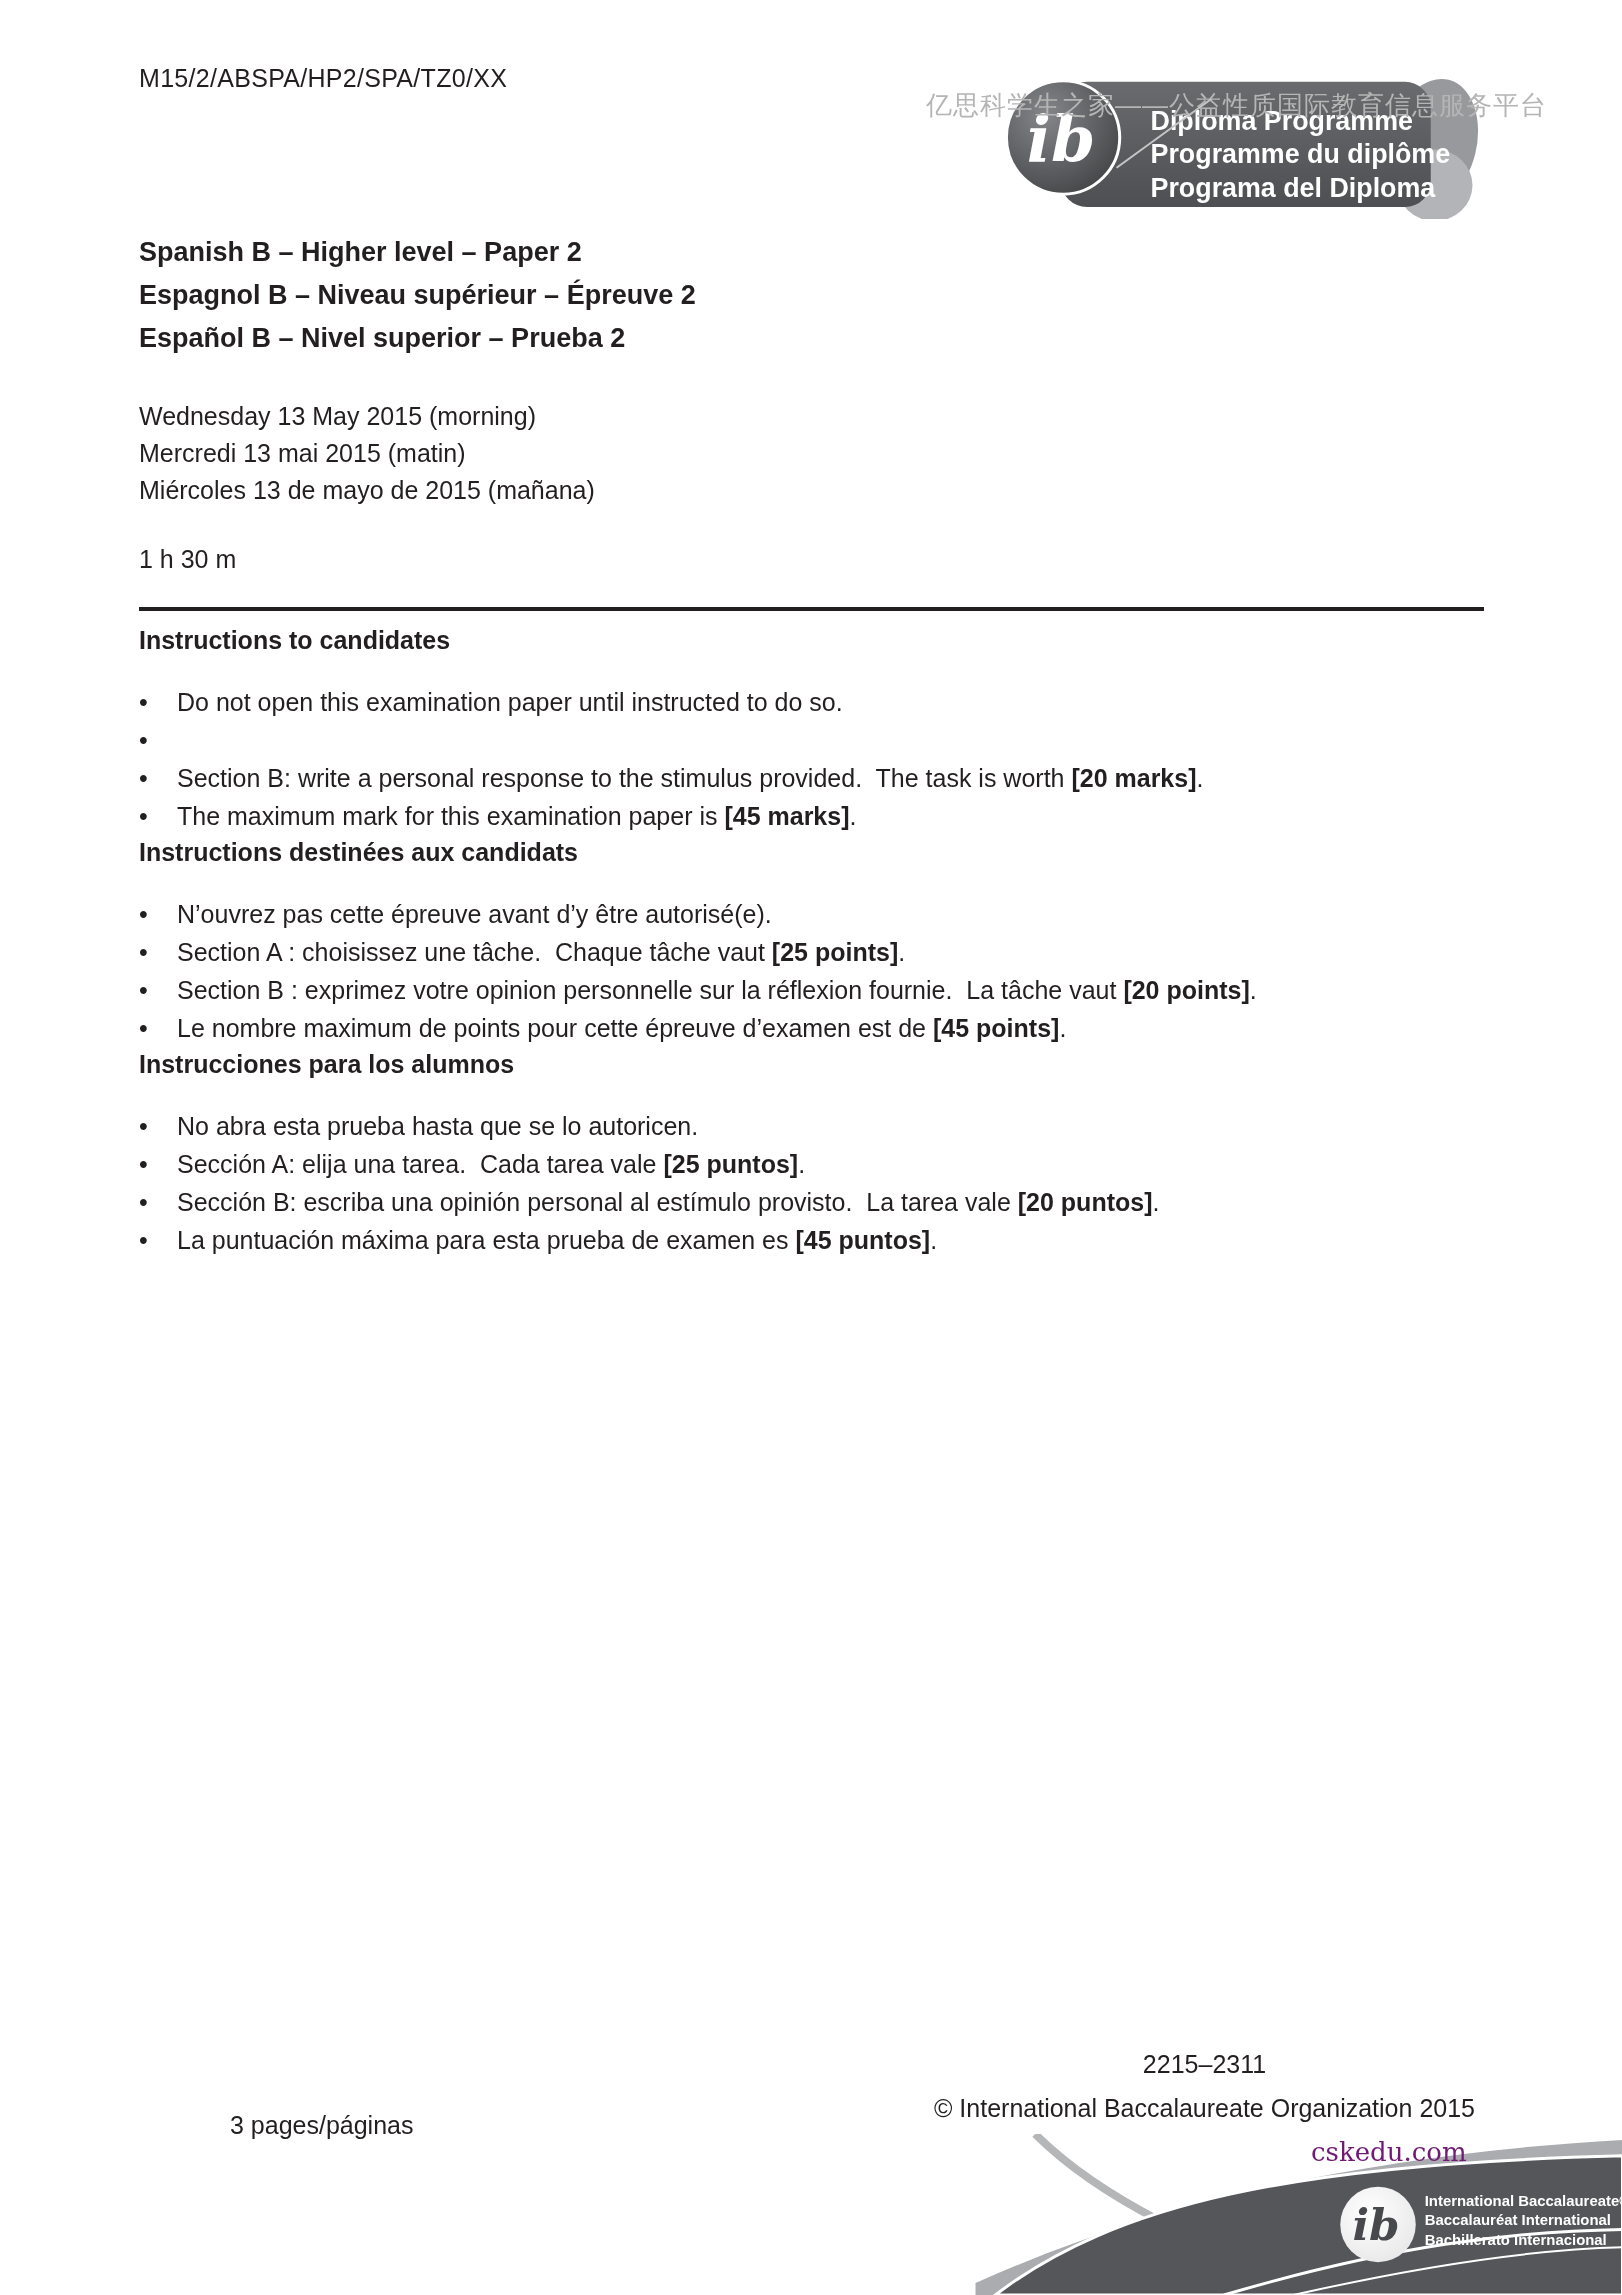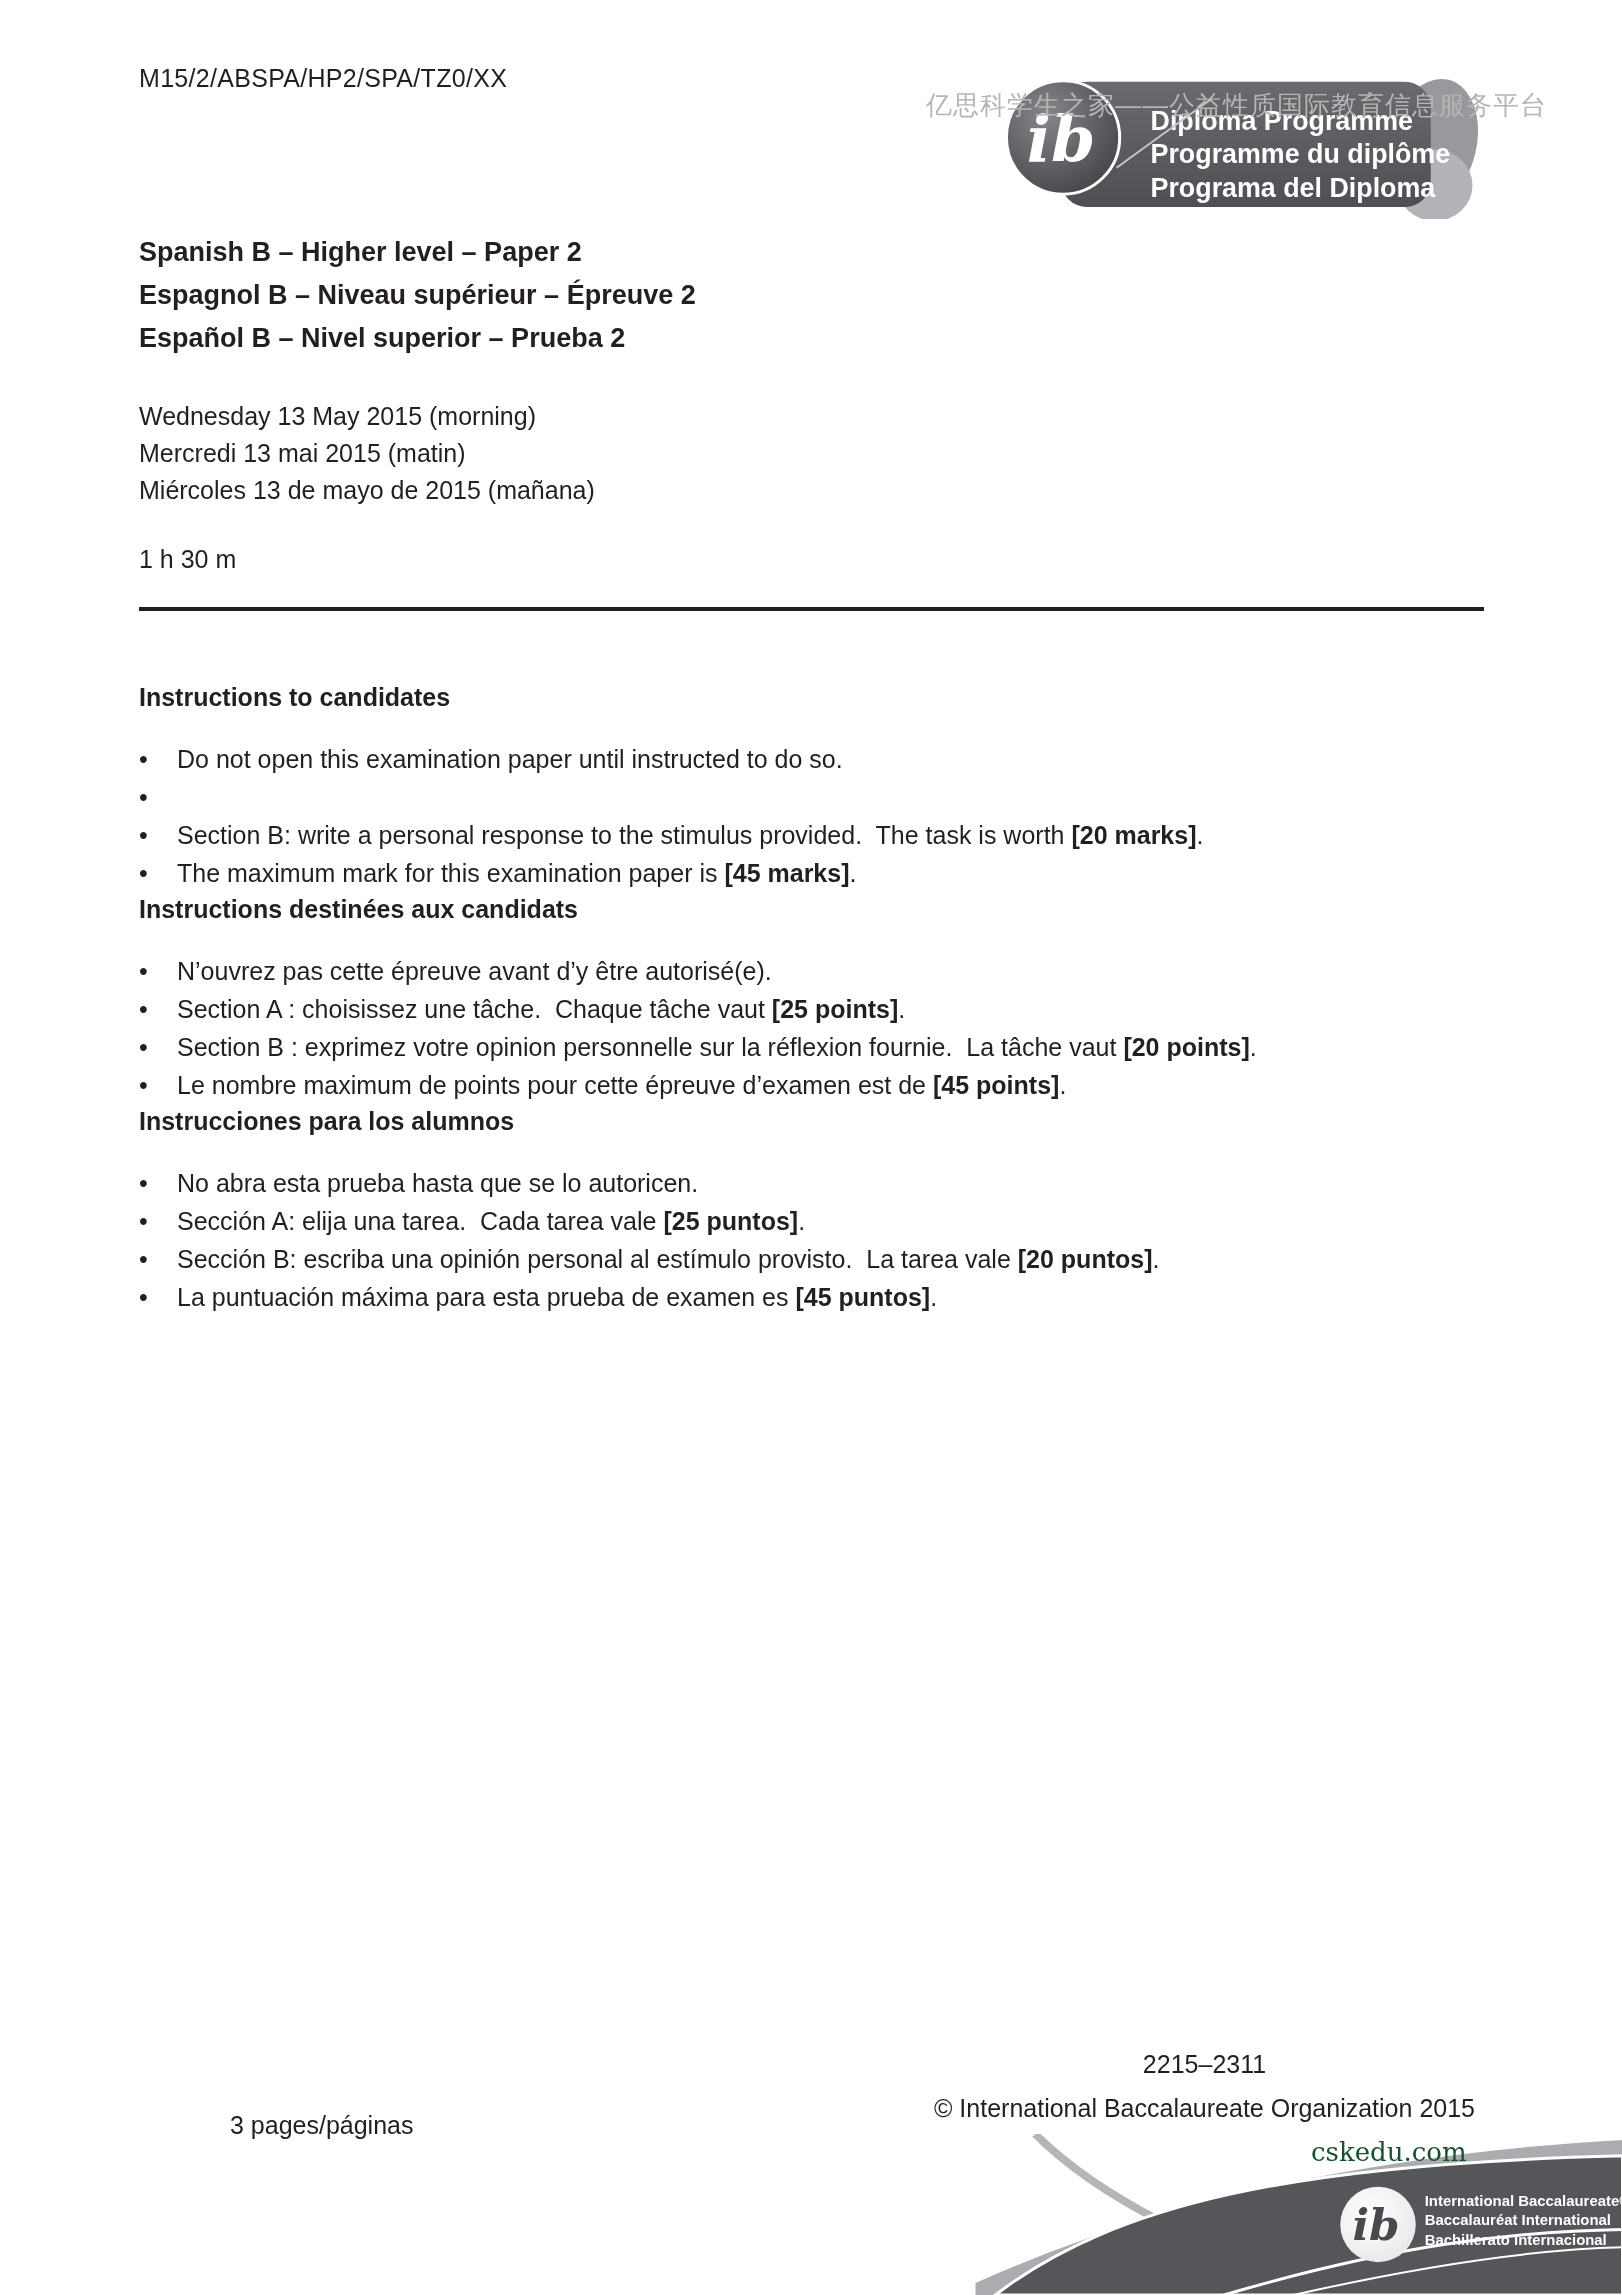--- a/index.html
+++ b/index.html
@@ -9,31 +9,31 @@
   }
   .abs{position:absolute;}
   #code{left:139px;top:64px;font-size:25px;letter-spacing:0.3px;}
   #wm-top{left:926px;top:88px;font-size:26px;color:#b5b5b5;white-space:nowrap;z-index:6;letter-spacing:1px;}
   #wm-slash{left:1116px;top:167px;width:117px;border-top:2px solid #c6c6c6;transform:rotate(-36deg);transform-origin:0 0;z-index:6;}
   #banner{left:985px;top:60px;z-index:2;}
   #title{left:139px;top:231px;font-size:27px;font-weight:bold;line-height:43px;}
   #dates{left:139px;top:398px;font-size:25px;line-height:37px;}
   #duration{left:139px;top:545px;font-size:25px;}
   #rule{left:139px;top:607px;width:1345px;height:4px;background:#231f20;}
-  #sections{left:139px;top:680px;width:1353px;}
+  #sections{left:139px;top:623px;width:1353px;}
   .section h2{font-size:25px;line-height:34px;margin:0;font-weight:bold;}
   .section ul{list-style:none;margin:26px 0 0 0;padding:0;}
   .section li{display:flex;line-height:38px;font-size:25px;}
   .section .dot{width:38px;flex:0 0 38px;}
   .run{white-space:pre-wrap;}
   #pages{left:230px;top:2111px;font-size:25px;}
   #footer-right{right:148px;top:2048px;text-align:center;font-size:25px;line-height:33px;}
   #footer-right .ref{margin-bottom:11px;}
   #corner{left:975px;top:2134px;z-index:1;}
-  #wm-bottom{left:1311px;top:2137px;font-size:26px;color:#14532d;font-family:"DejaVu Serif", serif;z-index:3;}
+  #wm-bottom{left:1311px;top:2137px;font-size:26px;color:#701a75;font-family:"DejaVu Serif", serif;z-index:3;}
 </style>
 </head>
 <body>
 
 <div class="page">
 
   <div id="code" class="abs">M15/2/ABSPA/HP2/SPA/TZ0/XX</div>
 
   <div id="wm-top" class="abs">亿思科学生之家——公益性质国际教育信息服务平台</div>
   <div id="wm-slash" class="abs"></div>

